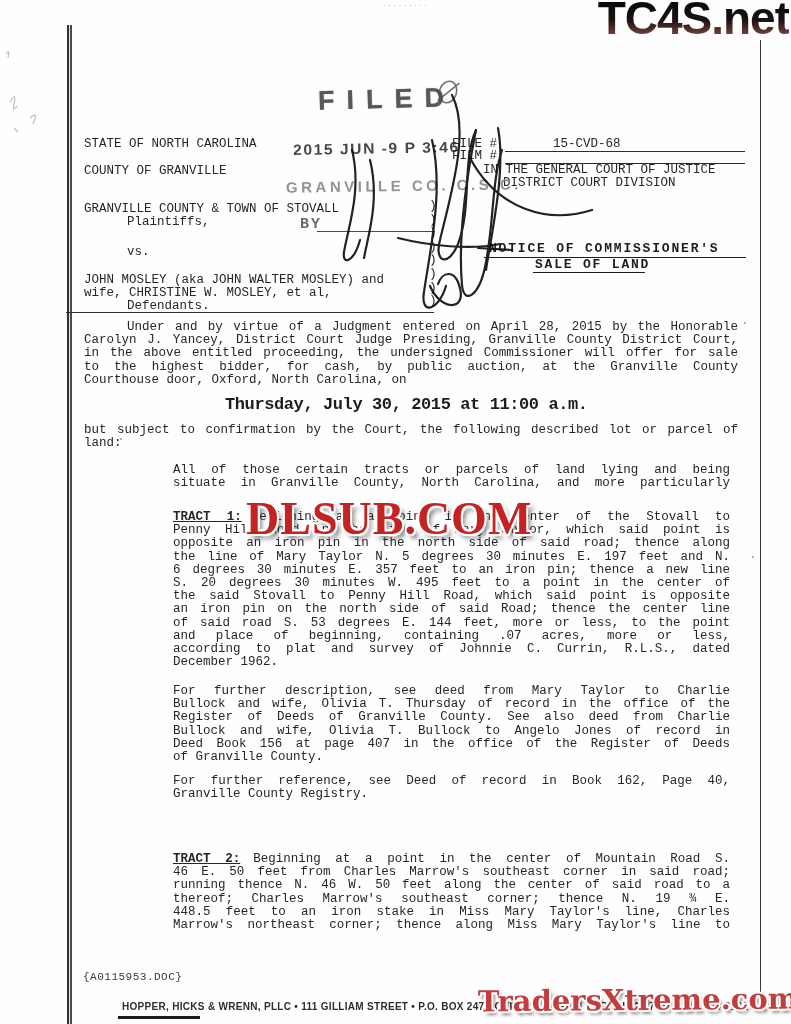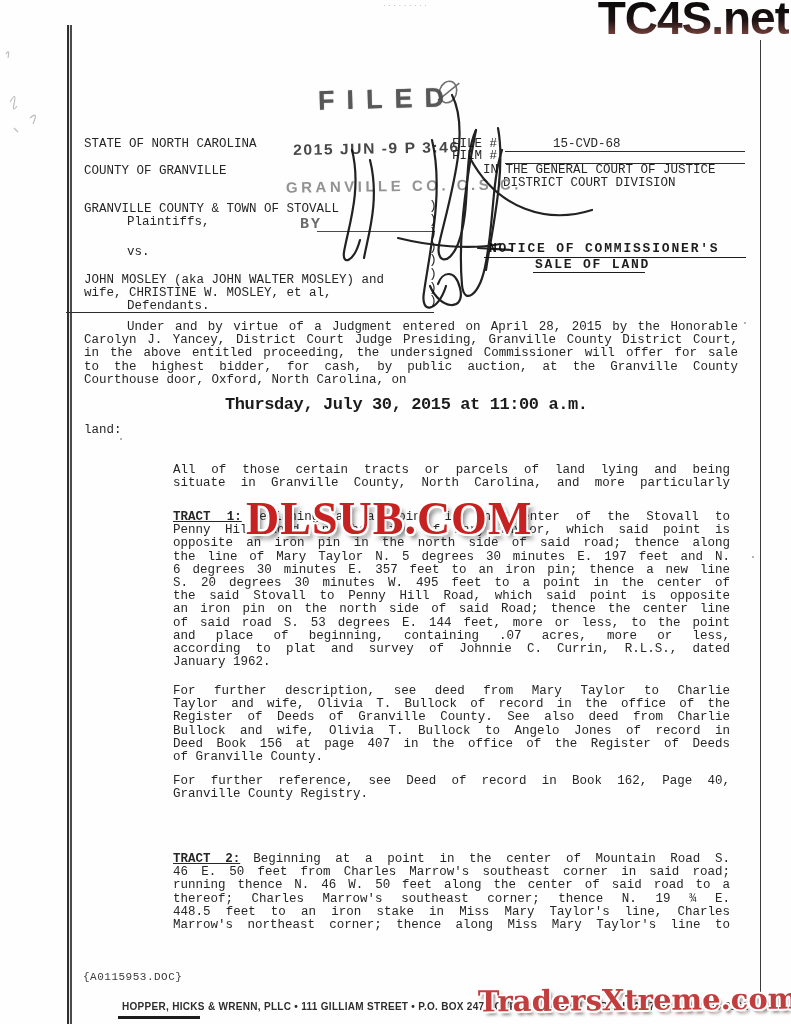--- a/index.html
+++ b/index.html
@@ -139,44 +139,45 @@
 
   <div id="p1" class="abs mono" style="left:84px;top:321px;width:654px;">
       <div class="line"><span class="indent"></span>Under and by virtue of a Judgment entered on April 28, 2015 by the Honorable</div>
       <div class="line">Carolyn J. Yancey, District Court Judge Presiding, Granville County District Court,</div>
       <div class="line">in the above entitled proceeding, the undersigned Commissioner will offer for sale</div>
       <div class="line">to the highest bidder, for cash, by public auction, at the Granville County</div>
       <div class="line line-end">Courthouse door, Oxford, North Carolina, on</div>
     </div>
   <div class="abs mono bold" style="left:225px;top:398px;font-size:17px;letter-spacing:-0.4px;">Thursday, July 30, 2015 at 11:00 a.m.</div>
   <div id="p2" class="abs mono" style="left:84px;top:424px;width:654px;">
+      <div class="line">but subject to confirmation by the Court, the following described lot or parcel of</div>
       <div class="line line-end">land:</div>
     </div>
 
   <div id="blkA" class="abs mono" style="left:173px;top:464px;width:557px;">
       <div class="line">All of those certain tracts or parcels of land lying and being</div>
       <div class="line">situate in Granville County, North Carolina, and more particularly</div>
     </div>
   <div id="blkB" class="abs mono" style="left:173px;top:511px;width:557px;">
       <div class="line"><span class="lead">TRACT 1:</span>Beginning at a point in the center of the Stovall to</div>
       <div class="line">Penny Hill Road in the line of Mary Taylor, which said point is</div>
       <div class="line">opposite an iron pin in the north side of said road; thence along</div>
       <div class="line">the line of Mary Taylor N. 5 degrees 30 minutes E. 197 feet and N.</div>
       <div class="line">6 degrees 30 minutes E. 357 feet to an iron pin; thence a new line</div>
       <div class="line">S. 20 degrees 30 minutes W. 495 feet to a point in the center of</div>
       <div class="line">the said Stovall to Penny Hill Road, which said point is opposite</div>
       <div class="line">an iron pin on the north side of said Road; thence the center line</div>
       <div class="line">of said road S. 53 degrees E. 144 feet, more or less, to the point</div>
       <div class="line">and place of beginning, containing .07 acres, more or less,</div>
       <div class="line">according to plat and survey of Johnnie C. Currin, R.L.S., dated</div>
-      <div class="line line-end">January 1962.</div>
+      <div class="line line-end">December 1962.</div>
     </div>
   <div id="blkC" class="abs mono" style="left:173px;top:685px;width:557px;">
       <div class="line">For further description, see deed from Mary Taylor to Charlie</div>
-      <div class="line">Taylor and wife, Olivia T. Bullock of record in the office of the</div>
+      <div class="line">Bullock and wife, Olivia T. Thursday of record in the office of the</div>
       <div class="line">Register of Deeds of Granville County. See also deed from Charlie</div>
       <div class="line">Bullock and wife, Olivia T. Bullock to Angelo Jones of record in</div>
       <div class="line">Deed Book 156 at page 407 in the office of the Register of Deeds</div>
       <div class="line line-end">of Granville County.</div>
     </div>
   <div id="blkD" class="abs mono" style="left:173px;top:775px;width:557px;">
       <div class="line">For further reference, see Deed of record in Book 162, Page 40,</div>
       <div class="line line-end">Granville County Registry.</div>
     </div>
   <div id="blkF" class="abs mono" style="left:173px;top:853px;width:557px;">

